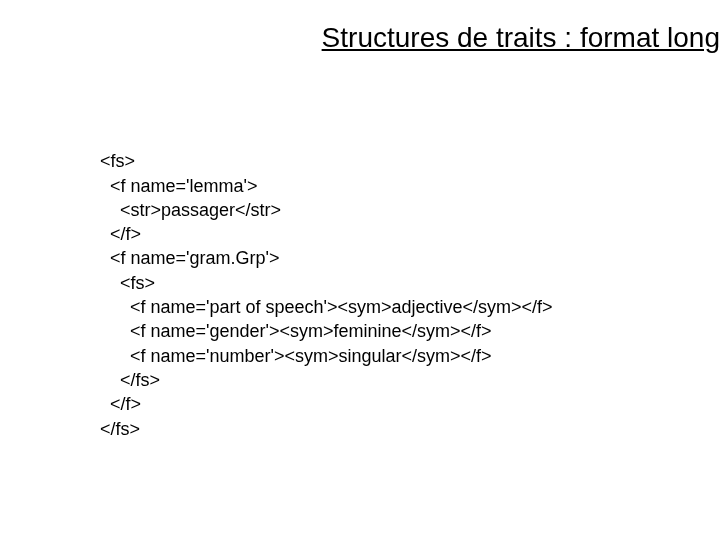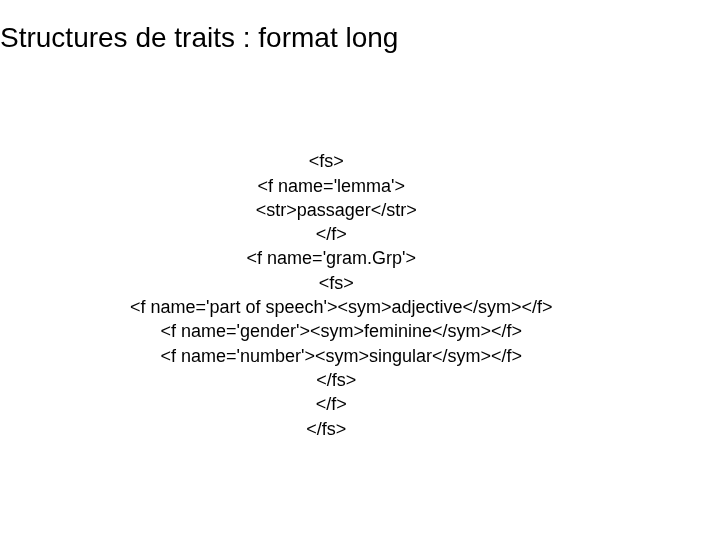--- a/index.html
+++ b/index.html
@@ -15,33 +15,33 @@
     width: 720px;
     height: 540px;
     position: relative;
     box-sizing: border-box;
   }
   .title {
     position: absolute;
     top: 22px;
     left: 0;
     width: 720px;
-    text-align: left;
+    text-align: right;
     font-size: 28px;
     font-weight: normal;
+    text-decoration: underline;
   }
   .code-block {
     position: absolute;
     top: 125px;
     left: 100px;
     font-size: 18px;
     line-height: 1.35;
     white-space: pre;
     font-family: Arial, Helvetica, sans-serif;
-    text-align: center;
   }
 </style>
 </head>
 <body>
 
 <div class="slide">
   <div class="title">Structures de traits : format long</div>
   <div class="code-block">
 <span>&lt;fs&gt;</span>
 <span>  &lt;f name='lemma'&gt;</span>

